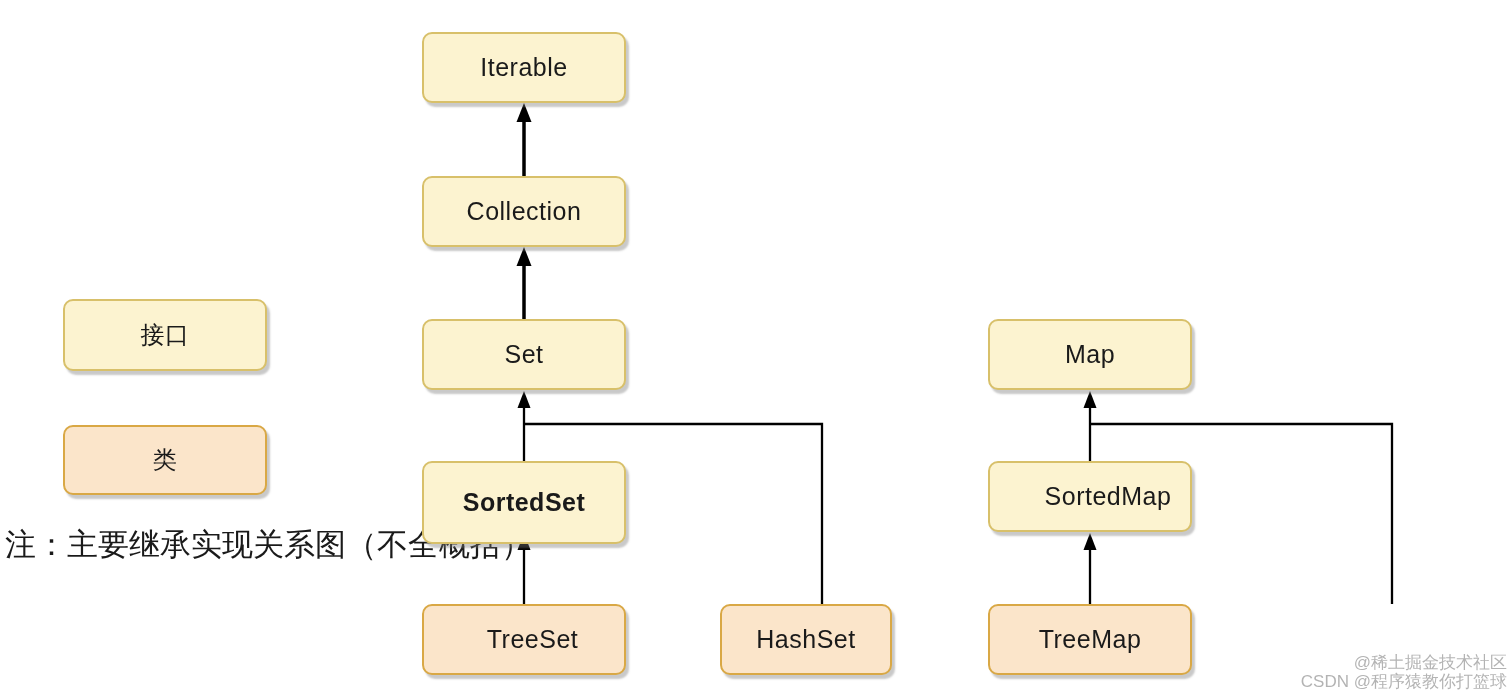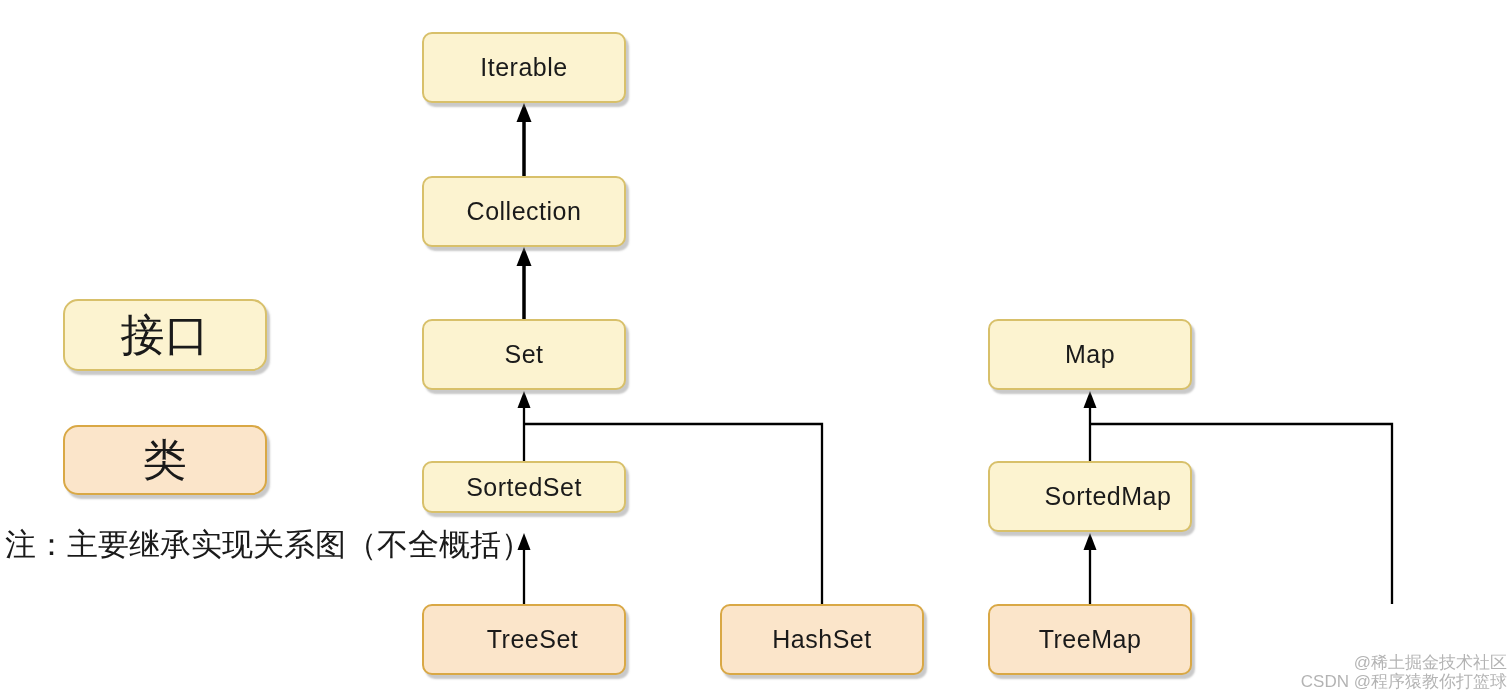--- a/index.html
+++ b/index.html
@@ -29,22 +29,21 @@
     align-items: center;
     justify-content: center;
     border: 2px solid;
     border-radius: 10px;
     font-size: 25px;
     letter-spacing: 0.5px;
     z-index: 2;
     box-shadow: 3px 4px 2px rgba(120,120,120,0.40);
   }
   .node.legend-node {
-    font-size: 44px;
-    border-radius: 15px;
+    font-size: 24px;
   }
   .note {
     position: absolute;
     left: 5px;
     top: 531px;
     font-size: 31px;
     line-height: 28px;
     z-index: 2;
     white-space: nowrap;
   }
@@ -83,21 +82,21 @@
 
   <div class="note" style="color: rgb(26, 26, 26);">注：主要继承实现关系图（不全概括）</div>
 
   <div class="watermark" style="color: rgb(151, 151, 151);">
     <div>@稀土掘金技术社区</div>
     <div>CSDN @程序猿教你打篮球</div>
   </div>
 <div class="node" style="left: 422px; top: 32px; width: 204px; height: 71px; background: rgb(252, 243, 208); border-color: rgb(216, 192, 106); color: rgb(26, 26, 26);">Iterable</div>
     <div class="node" style="left: 422px; top: 176px; width: 204px; height: 71px; background: rgb(252, 243, 208); border-color: rgb(216, 192, 106); color: rgb(26, 26, 26);">Collection</div>
     <div class="node" style="left: 422px; top: 319px; width: 204px; height: 71px; background: rgb(252, 243, 208); border-color: rgb(216, 192, 106); color: rgb(26, 26, 26);">Set</div>
-    <div class="node" style="left: 422px; top: 461px; width: 204px; height: 52px; background: rgb(252, 243, 208); border-color: rgb(216, 192, 106); color: rgb(26, 26, 26);">SortedSet</div>
+    <div class="node" style="left: 422px; top: 461px; width: 204px; height: 83px; background: rgb(252, 243, 208); border-color: rgb(216, 192, 106); color: rgb(26, 26, 26); font-weight: bold;">SortedSet</div>
     <div class="node" style="left: 422px; top: 604px; width: 204px; height: 71px; background: rgb(251, 229, 202); border-color: rgb(217, 168, 69); color: rgb(26, 26, 26); padding-left: 17px;">TreeSet</div>
-    <div class="node" style="left: 720px; top: 604px; width: 204px; height: 71px; background: rgb(251, 229, 202); border-color: rgb(217, 168, 69); color: rgb(26, 26, 26);">HashSet</div>
+    <div class="node" style="left: 720px; top: 604px; width: 172px; height: 71px; background: rgb(251, 229, 202); border-color: rgb(217, 168, 69); color: rgb(26, 26, 26);">HashSet</div>
     <div class="node" style="left: 988px; top: 319px; width: 204px; height: 71px; background: rgb(252, 243, 208); border-color: rgb(216, 192, 106); color: rgb(26, 26, 26);">Map</div>
     <div class="node" style="left: 988px; top: 461px; width: 204px; height: 71px; background: rgb(252, 243, 208); border-color: rgb(216, 192, 106); color: rgb(26, 26, 26); padding-left: 36px;">SortedMap</div>
     <div class="node" style="left: 988px; top: 604px; width: 204px; height: 71px; background: rgb(251, 229, 202); border-color: rgb(217, 168, 69); color: rgb(26, 26, 26);">TreeMap</div>
     <div class="node legend-node" style="left: 63px; top: 299px; width: 204px; height: 72px; background: rgb(252, 243, 208); border-color: rgb(216, 192, 106); color: rgb(26, 26, 26);">接口</div>
     <div class="node legend-node" style="left: 63px; top: 425px; width: 204px; height: 70px; background: rgb(251, 229, 202); border-color: rgb(217, 168, 69); color: rgb(26, 26, 26);">类</div>
   </div>
 
 </body></html>

